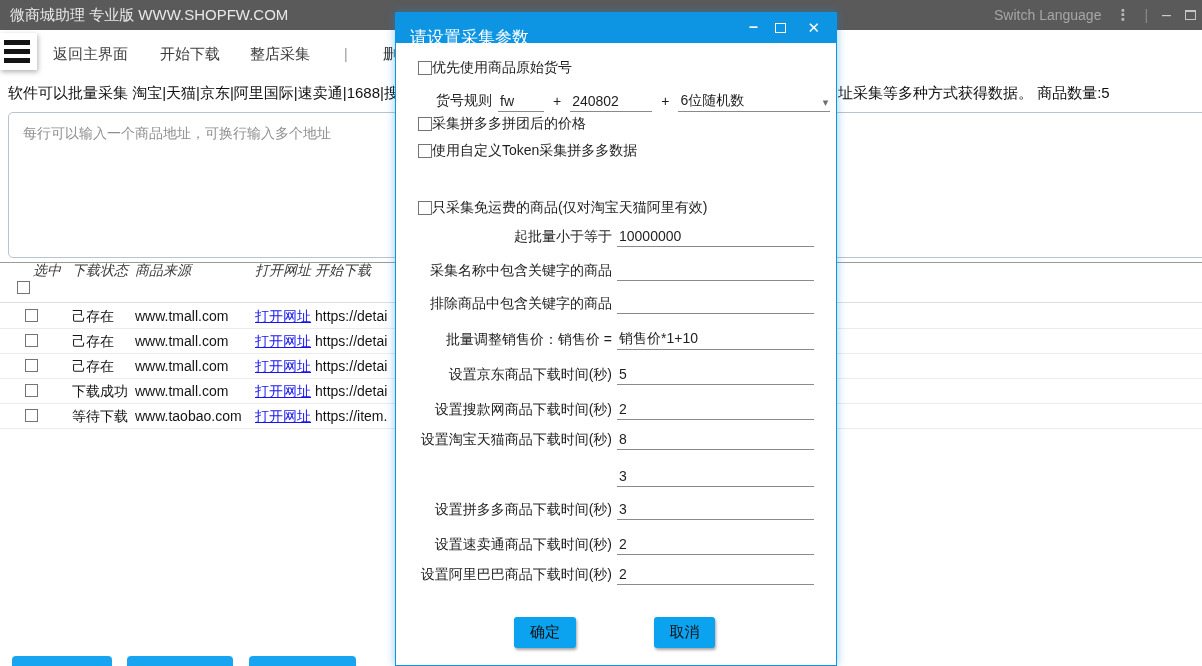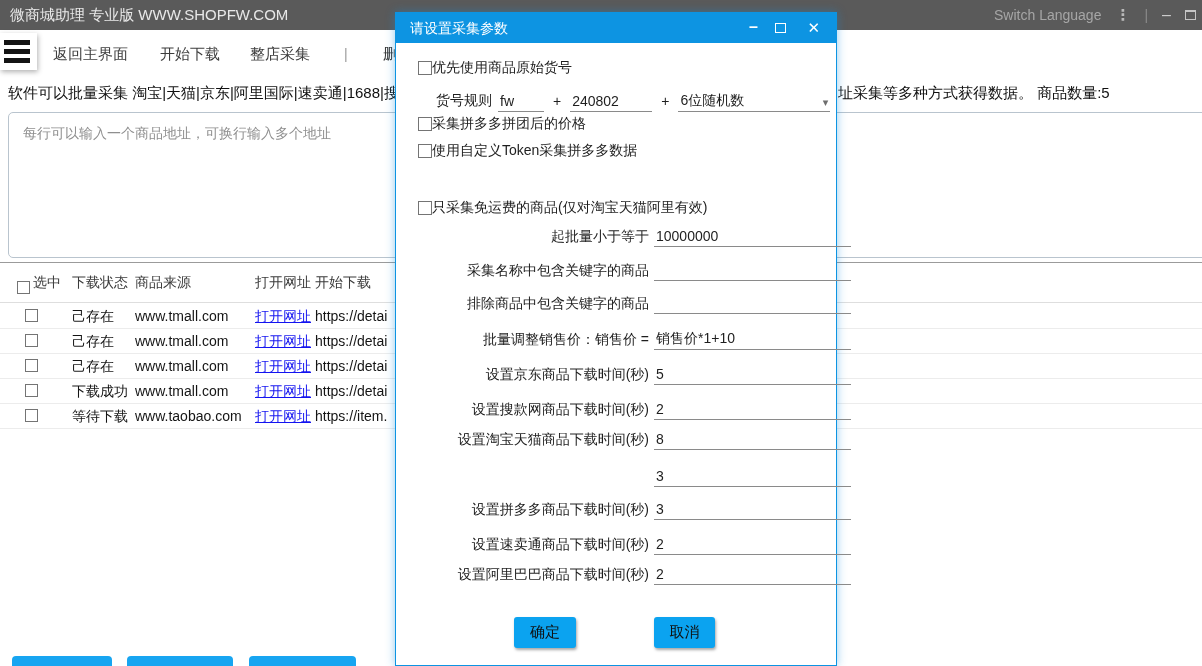--- a/index.html
+++ b/index.html
@@ -34,57 +34,57 @@
   
   .url-area { position:absolute; left:8px; top:112px; width:1200px; height:146px;
               border:1px solid #b9c4ce; border-radius:5px; padding:12px 14px; font-size:14px;
               color:#333; resize:none; outline:none; font-family:inherit; background:#fff; }
   .url-area::placeholder { color:#8f8f8f; }
 
   
   .grid { position:absolute; left:0; top:262px; width:100%; }
   .grid-header { position:absolute; left:0; top:0; width:100%; height:41px;
                  border-top:1px solid #9b9b9b; border-bottom:1px solid #dedede; background:#fff; }
-  .gh-cell { position:absolute; bottom:10px; font-size:14px; color:#3a3a3a; white-space:nowrap; }
+  .gh-cell { position:absolute; bottom:22px; font-size:14px; color:#3a3a3a; white-space:nowrap;font-style:italic; }
   .cbx { display:inline-block; width:14px; height:14px; border:1px solid #747474; background:#fff; }
   .gh-cbx { position:absolute; left:17px; bottom:8px; width:13px; height:13px; }
   .grid-row { position:absolute; left:0; width:100%; height:25px; border-bottom:1px solid #ececec; background:#fff; }
   .gr-cbx { position:absolute; left:25px; top:5px; width:13px; height:13px; }
   .gr-cell { position:absolute; top:0; line-height:25px; font-size:14px; color:#141414; white-space:nowrap; }
   .col-status { left:72px; } .col-source { left:135px; } .col-open { left:255px; } .col-url { left:315px; }
   .open-link { color:#1414f0; text-decoration:underline; cursor:pointer; }
 
   
   .bbtn { position:absolute; top:656px; height:28px; background:#17a5f1; border:none; border-radius:4px; }
 
   
   .dialog { position:absolute; left:395px; top:12px; width:442px; height:654px; background:#fff;
             border:1px solid #0d94e2; box-shadow:0 0 9px rgba(20,140,220,.45); }
   .dlg-titlebar { position:absolute; left:0; top:0; width:100%; height:30px; background:#0d94e2; }
-  .dlg-title { position:absolute; left:14px; top:0; line-height:30px; font-size:14px; color:#fff; white-space:nowrap; }
+  .dlg-title { position:absolute; left:14px; top:10px; line-height:30px; font-size:17px; color:#fff; white-space:nowrap; }
   .dlg-min { position:absolute; right:78px; top:0; line-height:28px; color:#fff; font-size:16px; font-weight:bold; cursor:default; }
   .dlg-max { position:absolute; right:50px; top:10px; width:11px; height:10px; border:1px solid #fff; cursor:default; }
   .dlg-close { position:absolute; right:16px; top:0; line-height:30px; color:#fff; font-size:15px; cursor:default; }
 
   .cb-row { position:absolute; left:22px; height:18px; display:flex; align-items:center; 
             font-size:14px; color:#1e1e1e; white-space:nowrap; }
   .cb-row .cbx { flex:0 0 auto; }
 
   .sku-row { position:absolute; left:40px; top:76px; height:24px; display:flex; align-items:center;
              font-size:14px; color:#1e1e1e; }
   .u-input { border:none; border-bottom:1px solid #8a8a8a; background:transparent; outline:none;
              font-size:14px; color:#1e1e1e; height:22px; padding:0 2px; font-family:inherit; }
   .sku-fw { width:46px; margin-left:6px; }
   .sku-plus { margin:0 9px; color:#1e1e1e; }
   .sku-mid { width:82px; }
   .sku-select { position:relative; width:152px; height:22px; border-bottom:1px solid #8a8a8a;
                 font-size:14px; color:#1e1e1e; line-height:20px; padding-left:2px; cursor:default; }
   .sku-caret { position:absolute; right:2px; top:2px; font-size:11px; color:#6e6e6e; }
 
-  .frow { position:absolute; left:0; width:100%; height:26px;margin-left:37px; }
+  .frow { position:absolute; left:0; width:100%; height:26px; }
   .flabel { position:absolute; left:0; top:0; width:216px; text-align:right; font-size:14px;
             color:#1e1e1e; line-height:22px; white-space:nowrap; }
   .fvalue { position:absolute; left:221px; top:0; width:197px; }
 
   .dbtn { position:absolute; top:604px; height:31px; background:#0ba3f0; border:none; border-radius:3px;
           font-size:15px; color:#101010; box-shadow:1px 2px 3px rgba(0,0,0,.35); cursor:default;
           font-family:inherit; }
   .dbtn-ok { left:118px; width:62px; }
   .dbtn-cancel { left:258px; width:61px; }
 </style>

